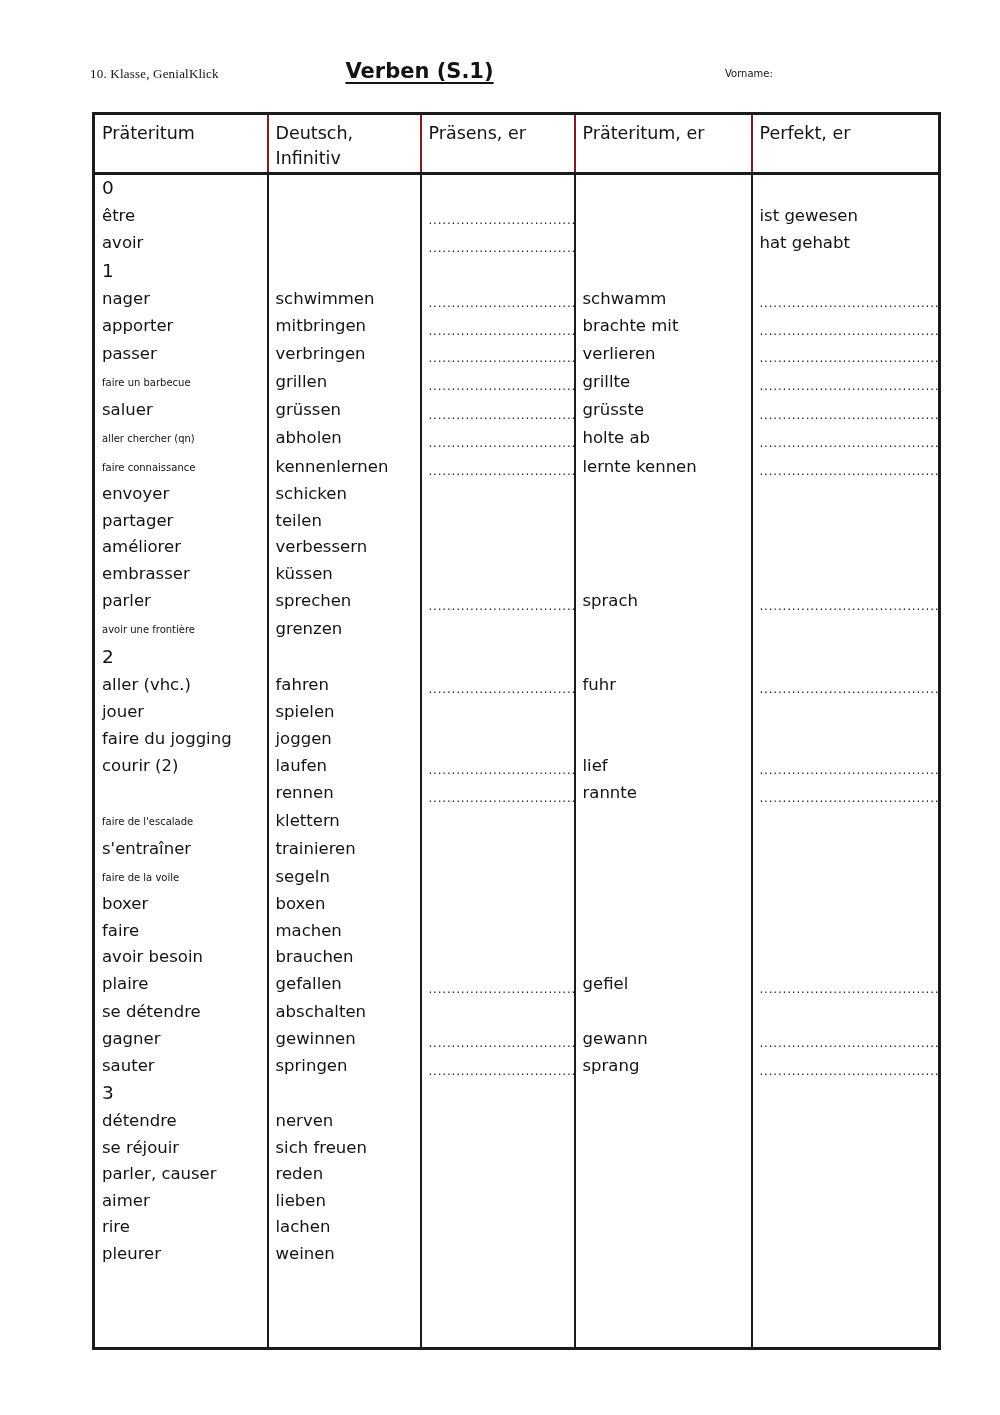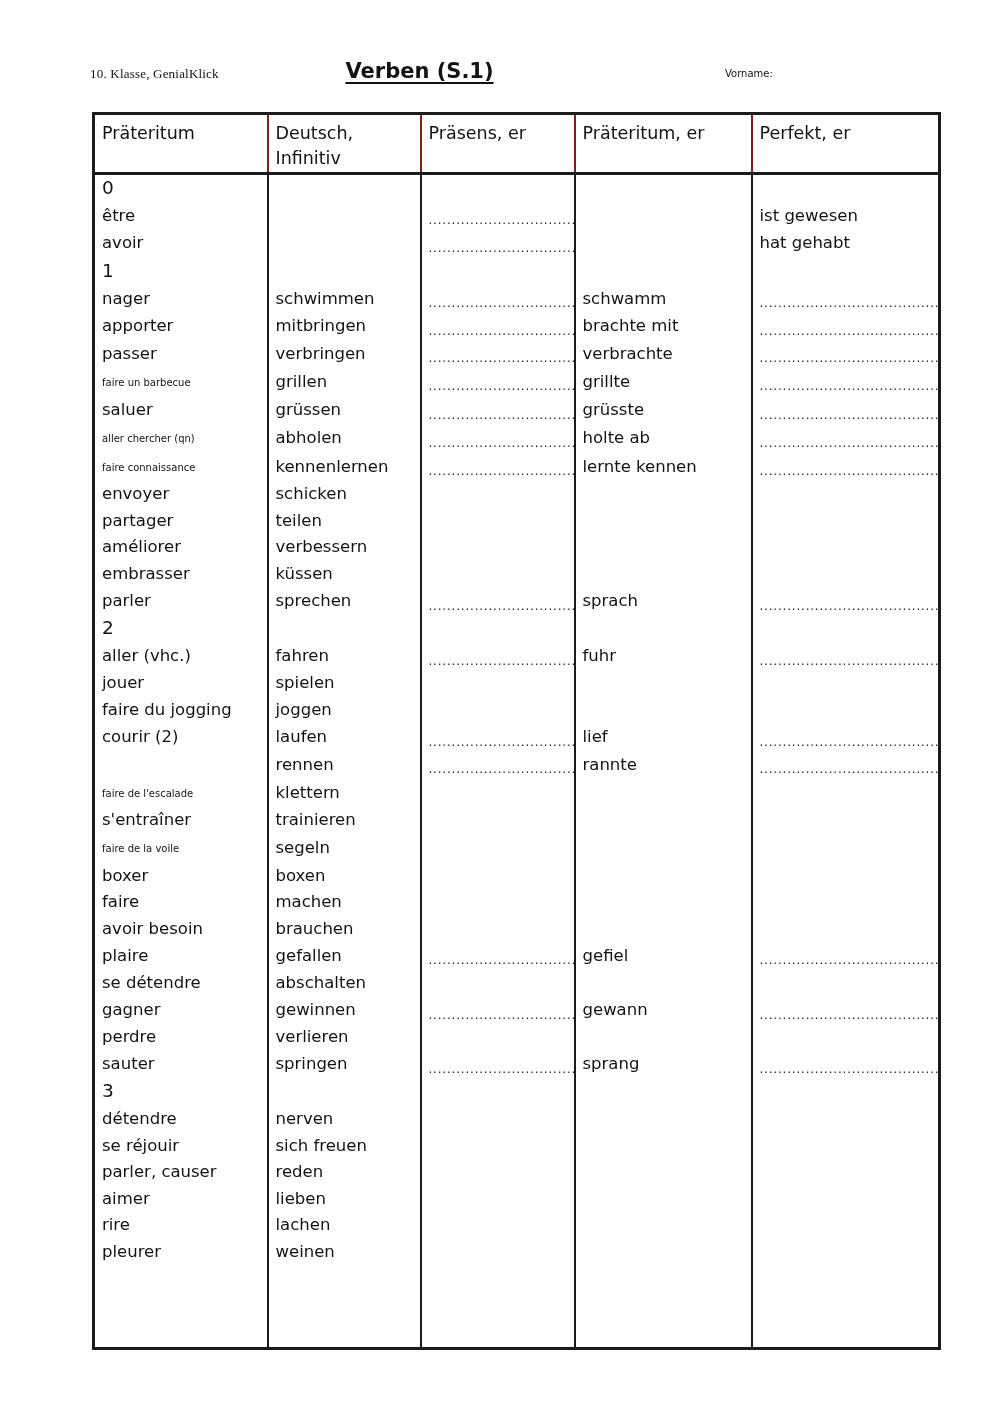--- a/index.html
+++ b/index.html
@@ -144,21 +144,21 @@
         <td><span>apporter</span></td>
         <td><span>mitbringen</span></td>
         <td><span class="dots">................................</span></td>
         <td><span>brachte mit</span></td>
         <td><span class="dots">........................................</span></td>
       </tr>
       <tr>
         <td><span>passer</span></td>
         <td><span>verbringen</span></td>
         <td><span class="dots">................................</span></td>
-        <td><span>verbrachte</span></td>
+        <td><span>verlieren</span></td>
         <td><span class="dots">........................................</span></td>
       </tr>
       <tr>
         <td><span class="small">faire un barbecue</span></td>
         <td><span>grillen</span></td>
         <td><span class="dots">................................</span></td>
         <td><span>grillte</span></td>
         <td><span class="dots">........................................</span></td>
       </tr>
       <tr>
@@ -211,20 +211,27 @@
         <td></td>
       </tr>
       <tr>
         <td><span>parler</span></td>
         <td><span>sprechen</span></td>
         <td><span class="dots">................................</span></td>
         <td><span>sprach</span></td>
         <td><span class="dots">........................................</span></td>
       </tr>
       <tr>
+        <td><span class="small">avoir une frontière</span></td>
+        <td><span>grenzen</span></td>
+        <td></td>
+        <td></td>
+        <td></td>
+      </tr>
+      <tr>
         <td><span class="num">2</span></td>
         <td></td>
         <td></td>
         <td></td>
         <td></td>
       </tr>
       <tr>
         <td><span>aller (vhc.)</span></td>
         <td><span>fahren</span></td>
         <td><span class="dots">................................</span></td>
@@ -314,27 +321,20 @@
         <td></td>
         <td></td>
         <td></td>
       </tr>
       <tr>
         <td><span>gagner</span></td>
         <td><span>gewinnen</span></td>
         <td><span class="dots">................................</span></td>
         <td><span>gewann</span></td>
         <td><span class="dots">........................................</span></td>
-      </tr>
-      <tr>
-        <td><span>perdre</span></td>
-        <td><span>verlieren</span></td>
-        <td></td>
-        <td></td>
-        <td></td>
       </tr>
       <tr>
         <td><span>sauter</span></td>
         <td><span>springen</span></td>
         <td><span class="dots">................................</span></td>
         <td><span>sprang</span></td>
         <td><span class="dots">........................................</span></td>
       </tr>
       <tr>
         <td><span class="num">3</span></td>

